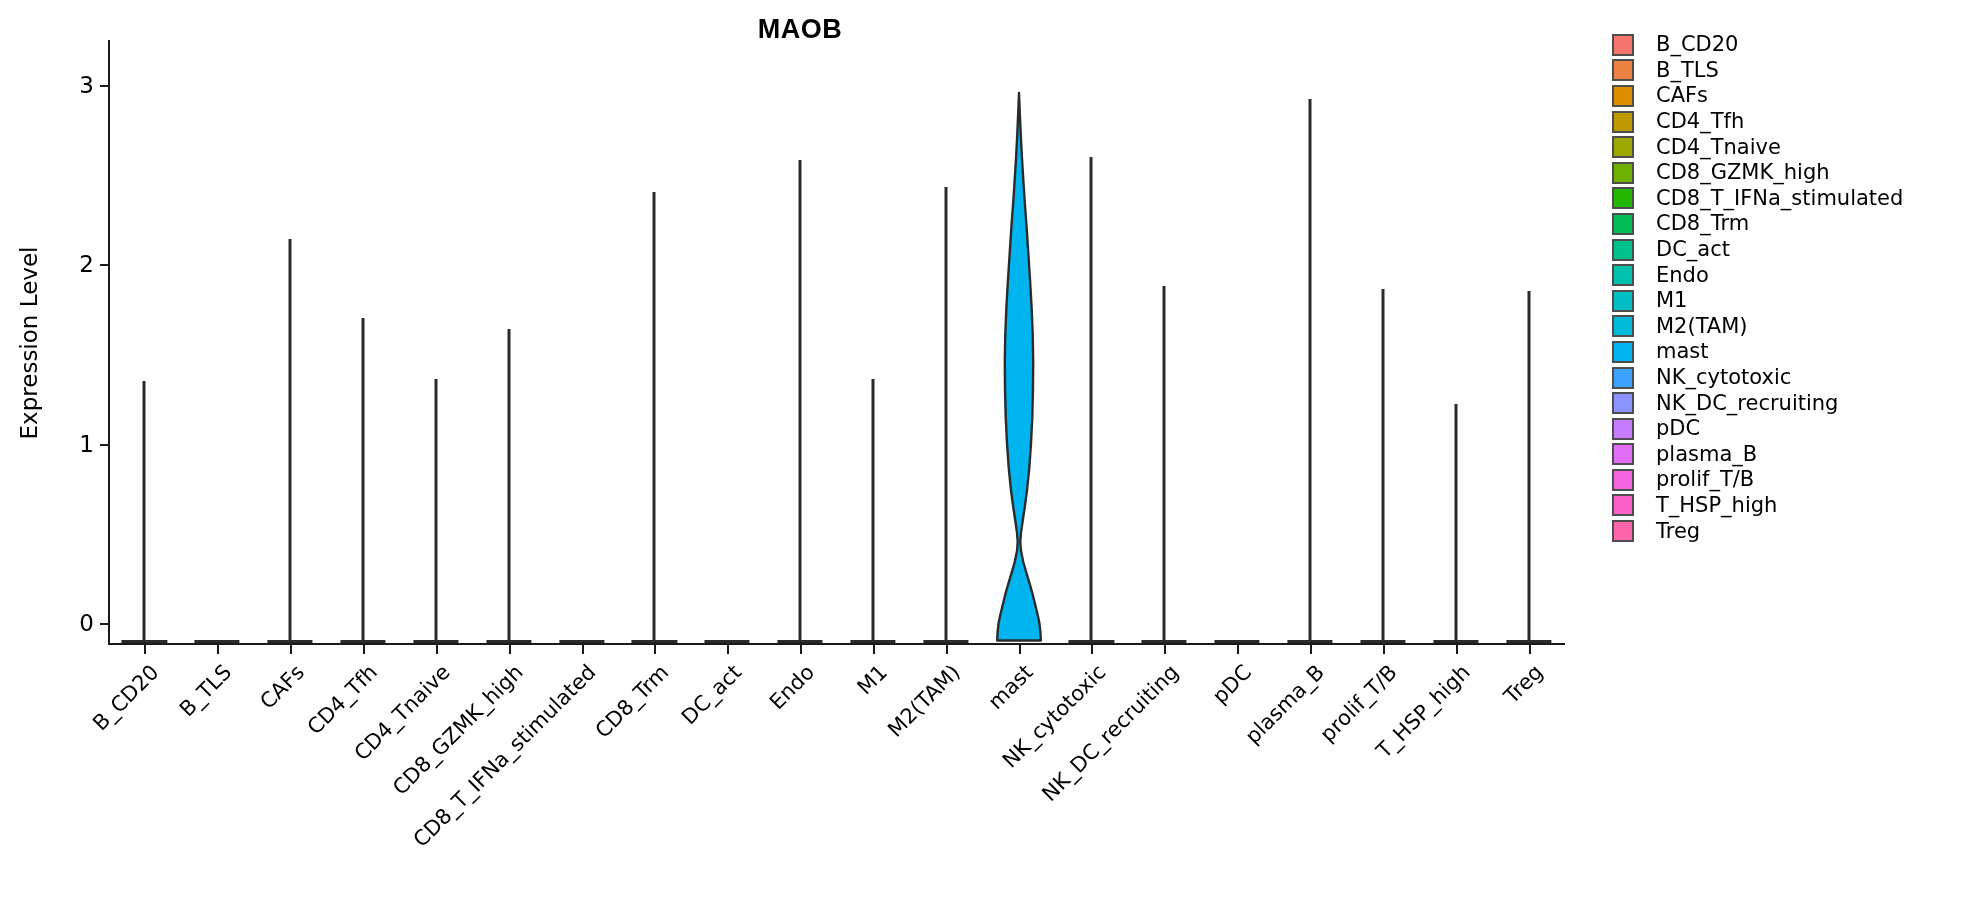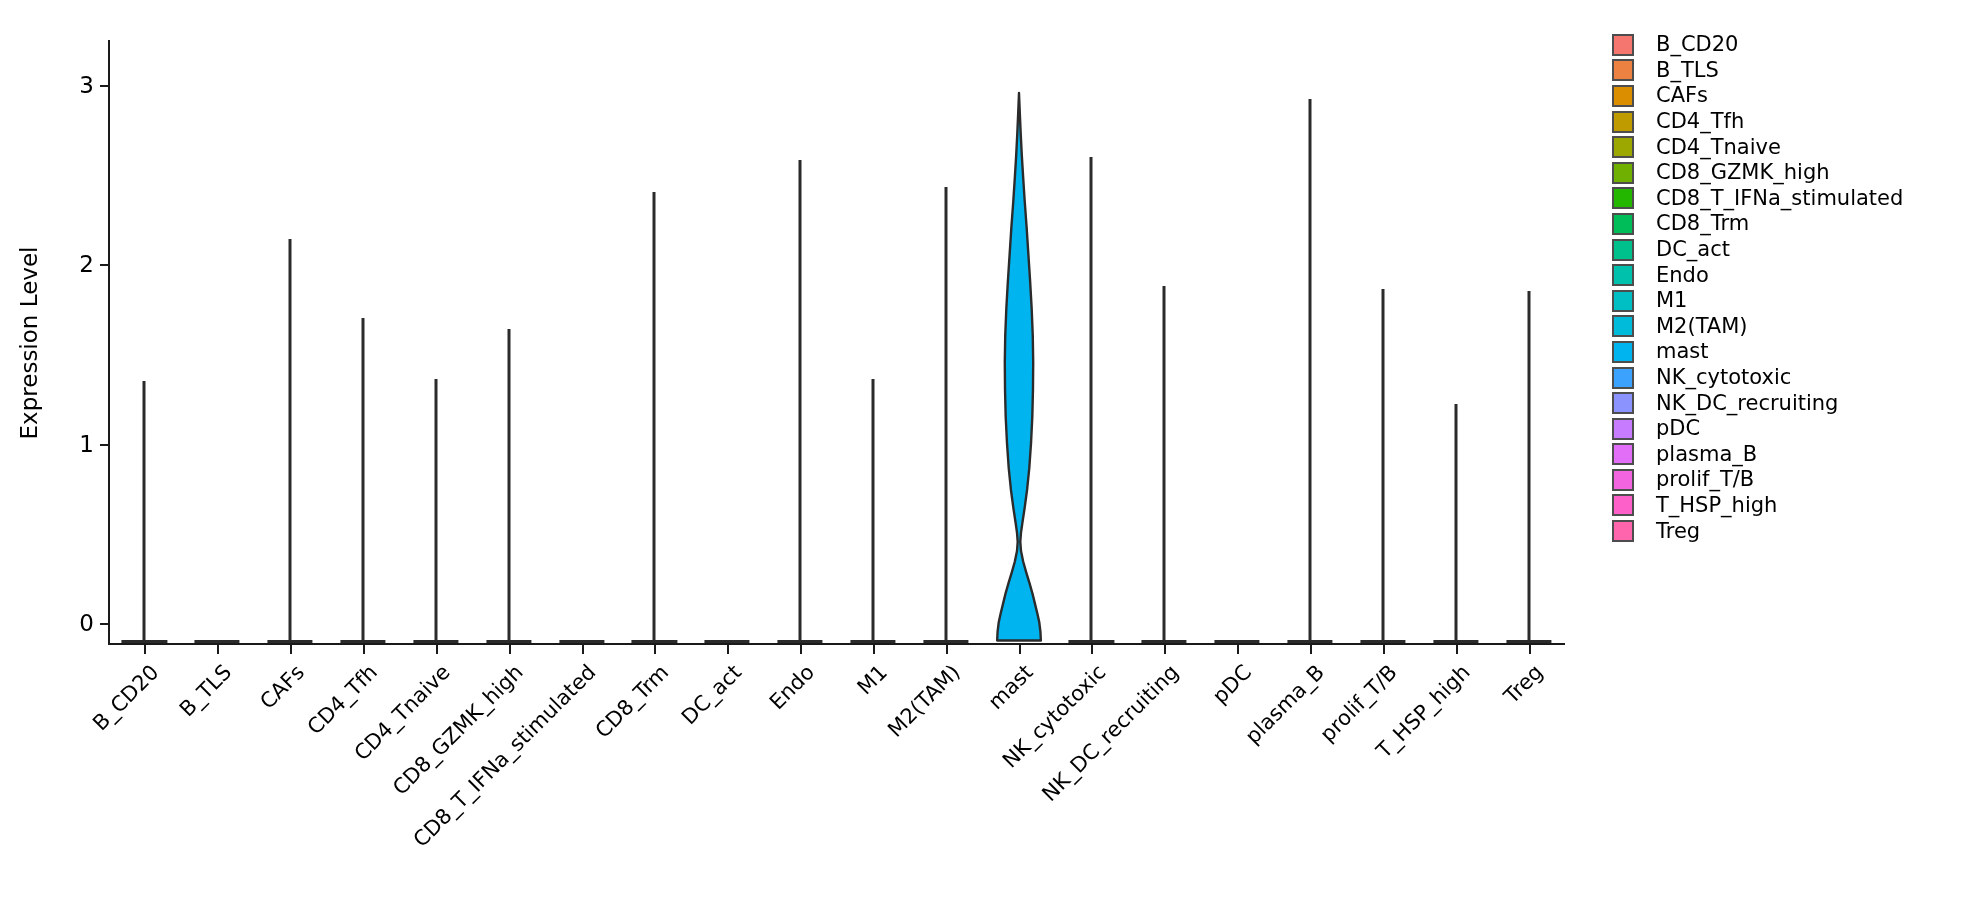--- a/index.html
+++ b/index.html
@@ -180,20 +180,21 @@
     color: #000;
     white-space: nowrap;
     line-height: 1;
   }
 </style>
 </head>
 <body>
 
 <div id="figure">
 
+  <div id="plot-title">MAOB</div>
 
   <div id="ylabel">
     <span>Expression Level</span>
   </div>
 
   <div id="axes">
     <div id="spine-left"></div>
     <div id="spine-bottom"></div>
     <div id="ytick-container">
         <div class="ytick-row" style="bottom: 21.543px;">

